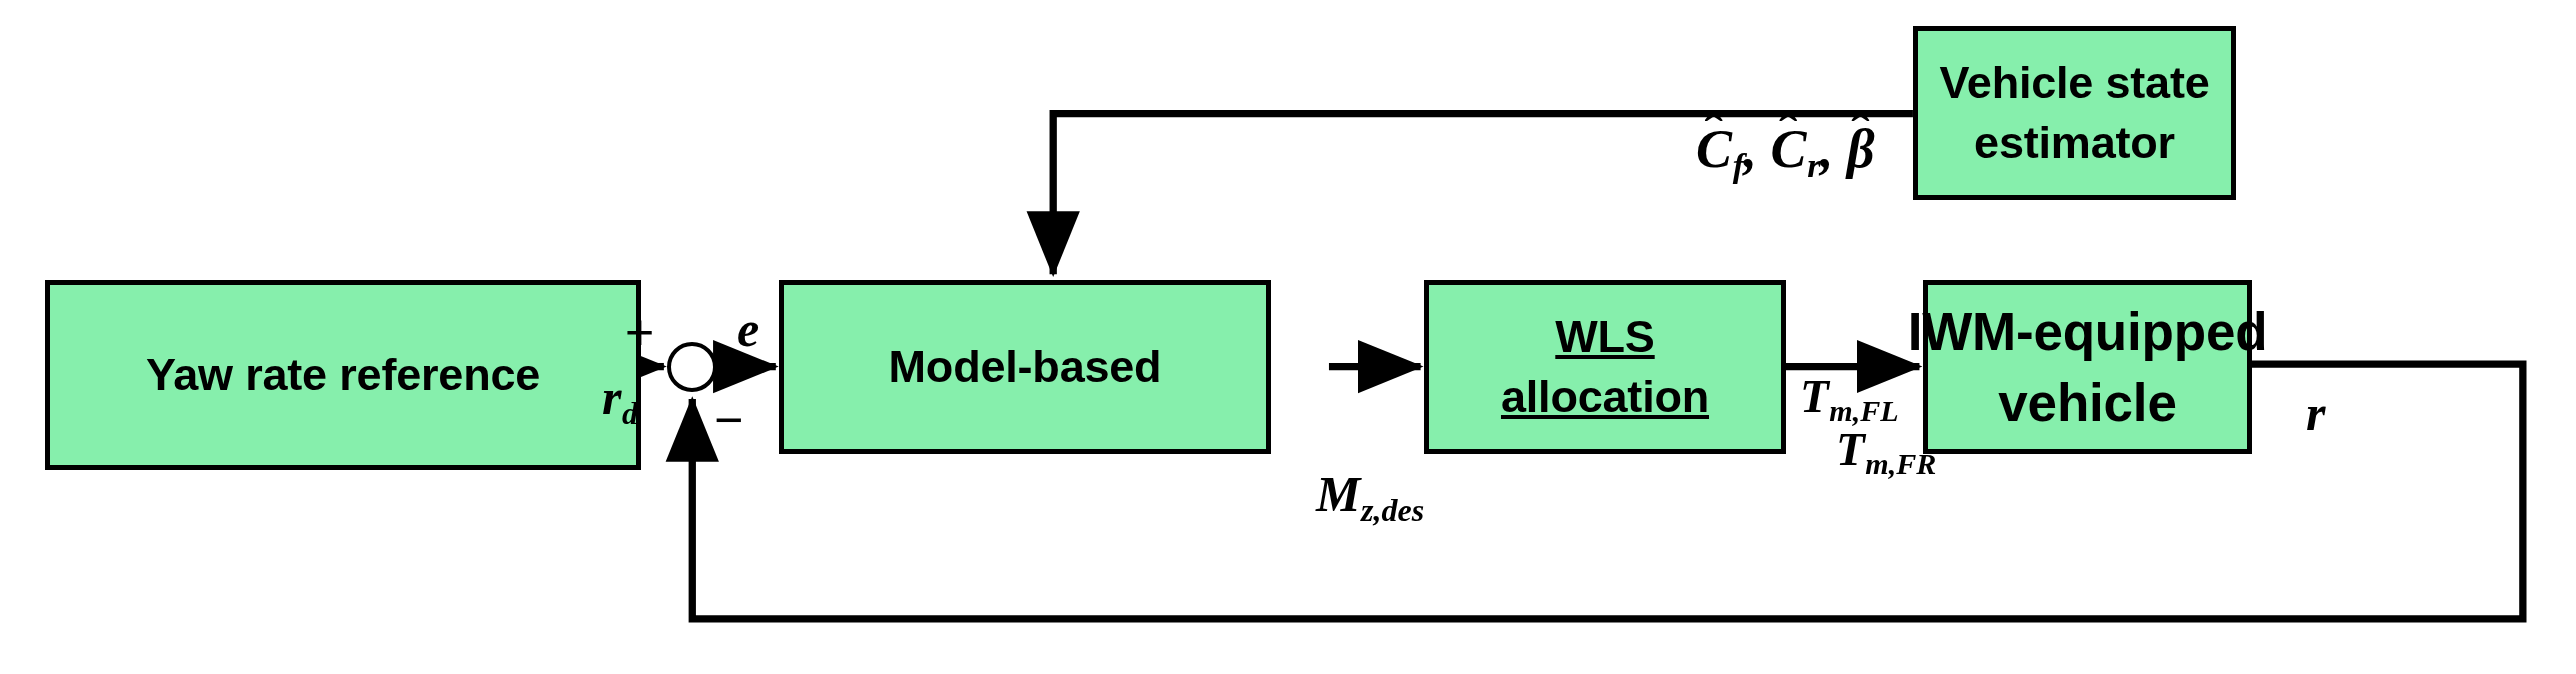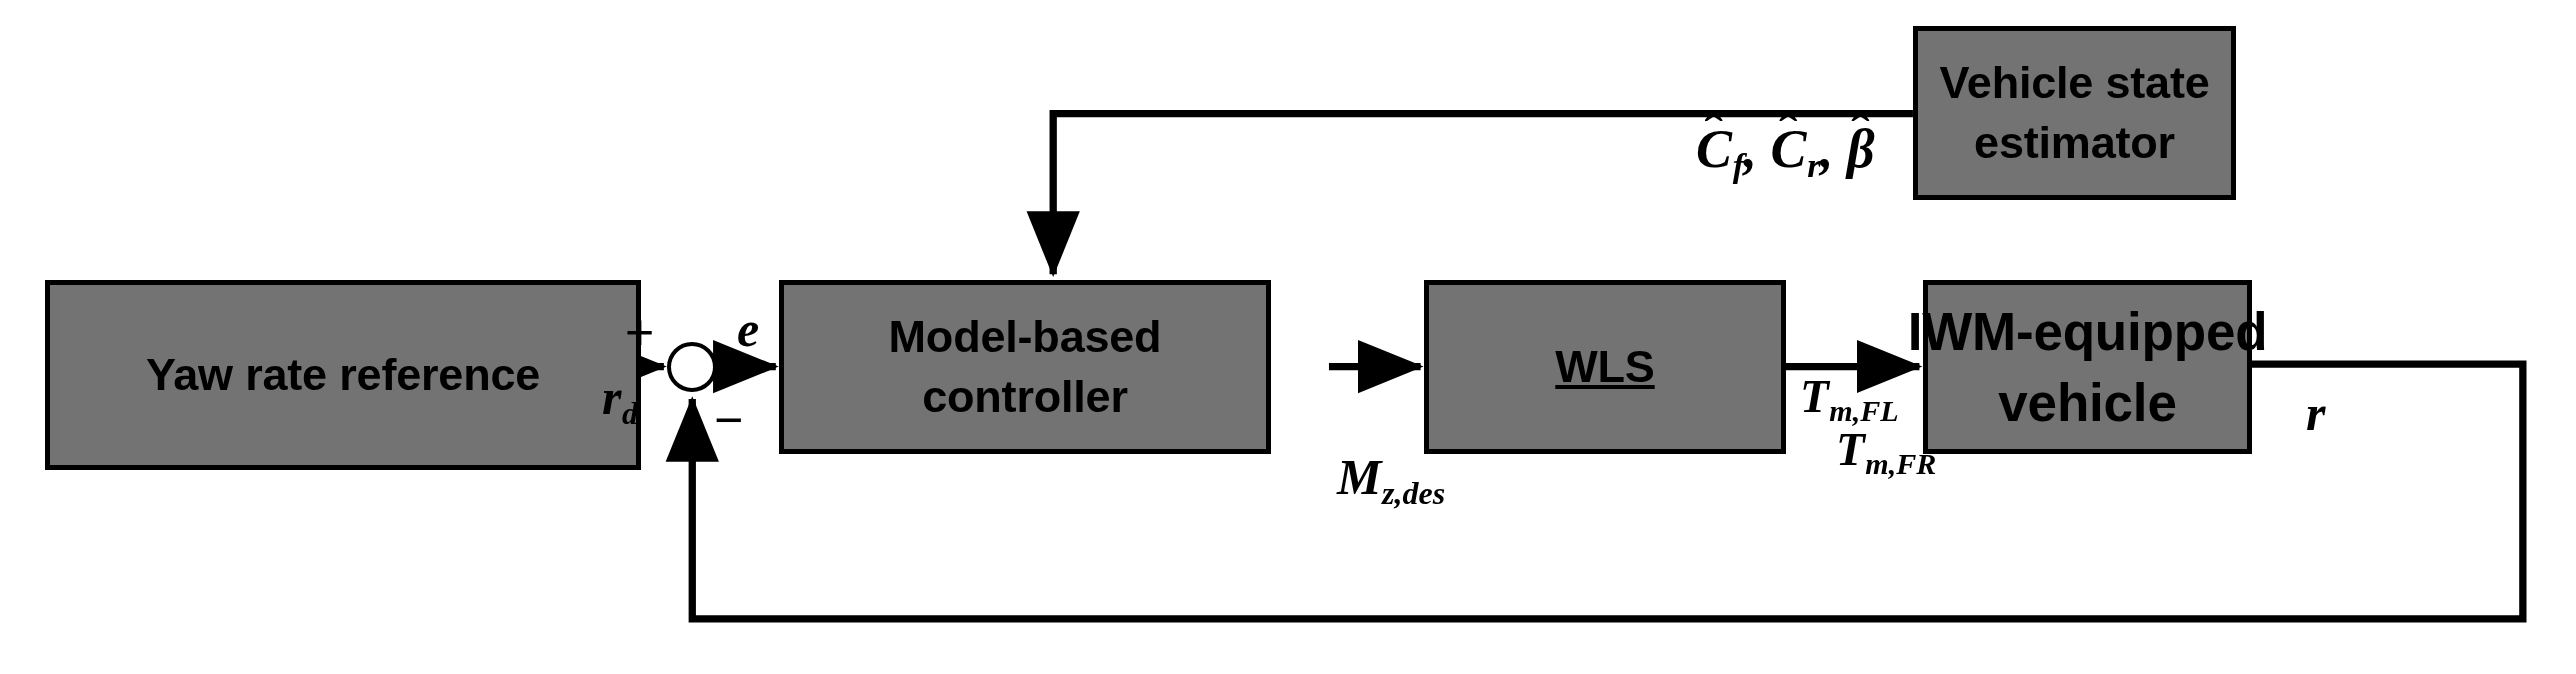--- a/index.html
+++ b/index.html
@@ -15,21 +15,21 @@
     background: #ffffff;
     overflow: hidden;
     font-family: "Liberation Sans", sans-serif;
   }
 
   
   .block {
     position: absolute;
     box-sizing: border-box;
     border: 5.7px solid #000000;
-    background: #737373;
+    background: #86efac;
     display: flex;
     flex-direction: column;
     align-items: center;
     justify-content: center;
     text-align: center;
     font-family: "Liberation Sans", sans-serif;
     font-weight: bold;
     color: #000000;
     line-height: 1.34;
     letter-spacing: -0.2px;
@@ -110,21 +110,21 @@
     top: -0.30em;
     font-style: normal;
     font-weight: bold;
     font-size: 1.02em;
   }
 
   #lbl-plus     { left: 625px;  top: 307px;  font-size: 50px; }
   #lbl-minus    { left: 714px;  top: 395px;  font-size: 50px; }
   #lbl-e        { left: 737px;  top: 304px;  font-size: 50px; }
   #lbl-rd       { left: 602px;  top: 372px;  font-size: 50px; }
-  #lbl-mzdes    { left: 1316px; top: 452px;  font-size: 50px; margin-left: 21px; }
+  #lbl-mzdes    { left: 1316px; top: 469px;  font-size: 50px; }
   #lbl-tmfl     { left: 1800px; top: 373px;  font-size: 47px; }
   #lbl-tmfr     { left: 1836px; top: 426px;  font-size: 47px; }
   #lbl-r        { left: 2306px; top: 388px;  font-size: 50px; }
   #lbl-estimates{ left: 1696px; top: 122px;  font-size: 54px; }
 </style>
 </head>
 <body>
 
 <div id="diagram-root">
 
@@ -153,25 +153,25 @@
 
     <path d="M 2776 449 L 3110 449 L 3110 763 L 853 763 L 853 492" fill="none" stroke="#000000" stroke-width="9" marker-end="url(#arrowU)"></path>
   </svg>
 
   <div class="block" id="block-yaw-ref">
     <span class="line1">Yaw rate reference</span>
   </div>
 
   <div class="block" id="block-controller">
     <span class="line1">Model-based</span>
-    <span class="line2">controller</span>
   </div>
 
   <div class="block" id="block-wls">
     <span class="line1">WLS</span>
+    <span class="line2">allocation</span>
   </div>
 
   <div class="block" id="block-vehicle">
     <span class="line1">IWM-equipped</span>
     <span class="line2">vehicle</span>
   </div>
 
   <div class="block" id="block-estimator">
     <span class="line1">Vehicle state</span>
     <span class="line2">estimator</span>

